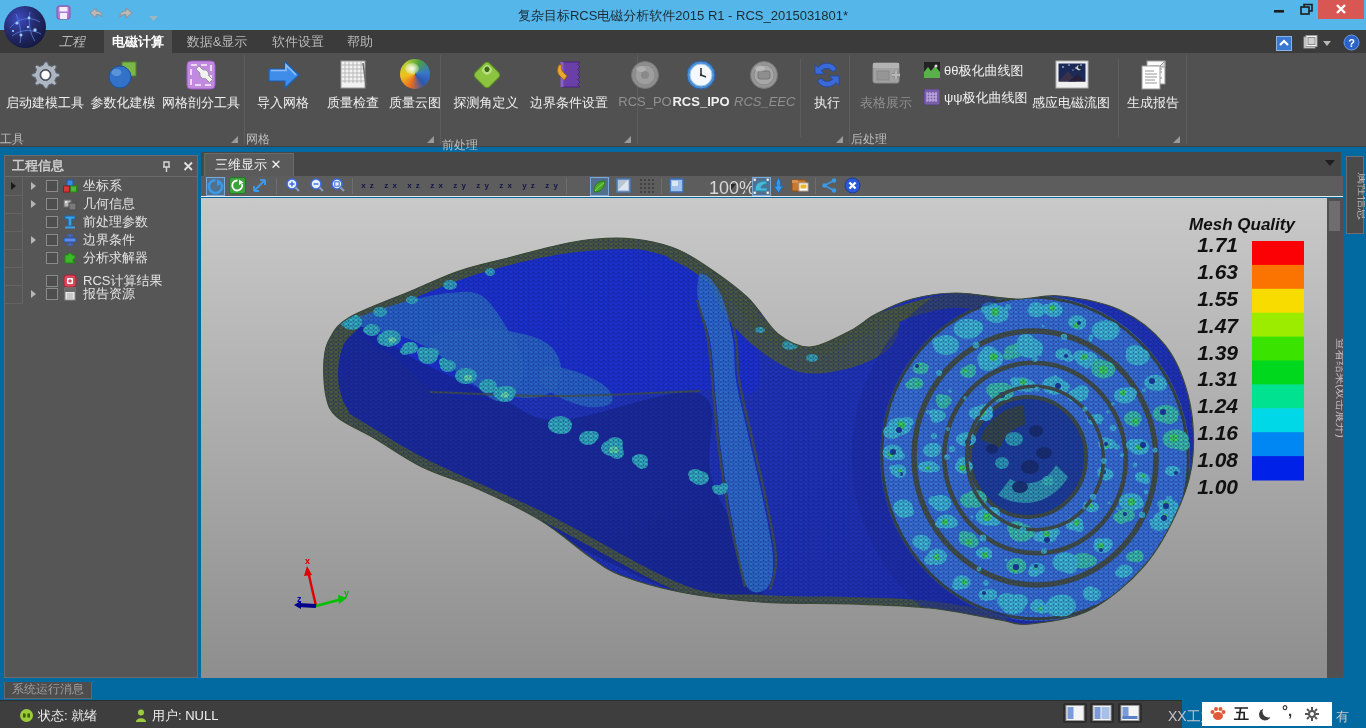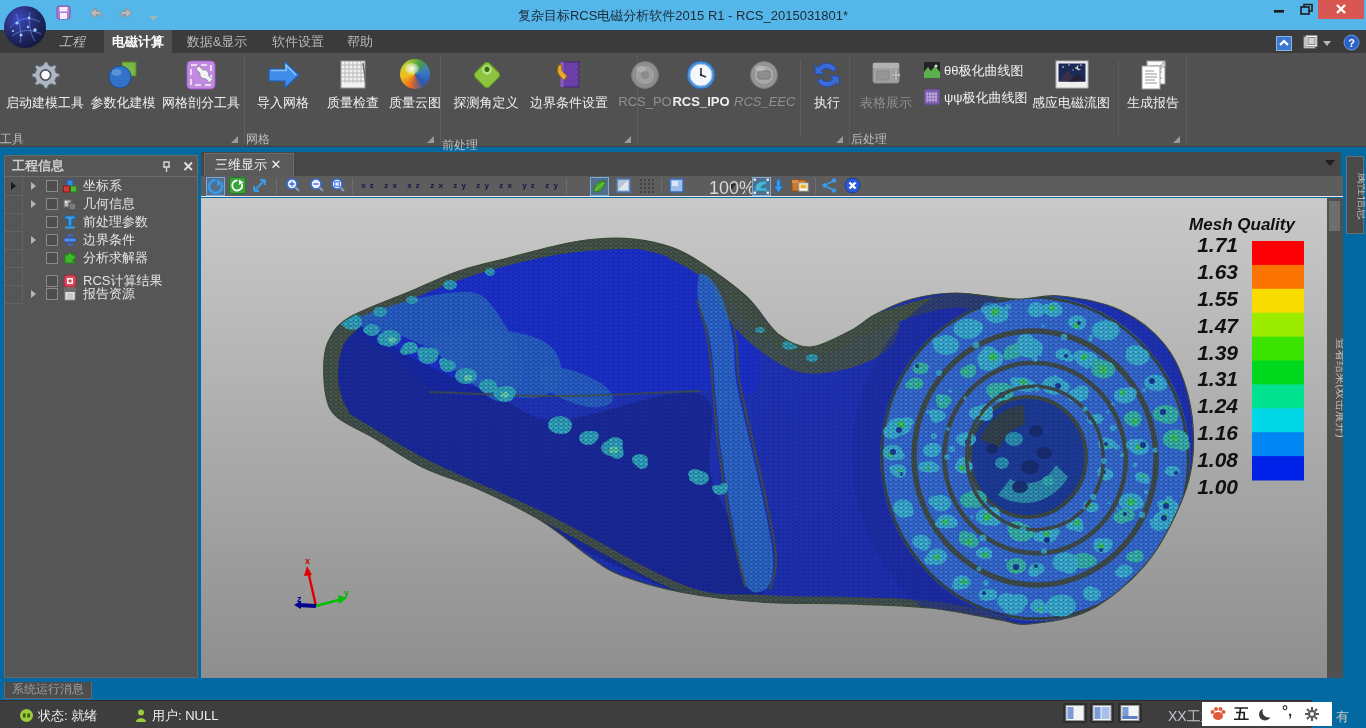--- a/index.html
+++ b/index.html
@@ -45,21 +45,21 @@
 .tsep { position:absolute; top:2px; width:1px; height:16px; background:#474747; border-right:1px solid #6e6e6e; }
 .axbtn { position:absolute; top:3px; width:20px; height:15px; font-size:8px; color:#15154a; font-weight:bold; text-align:center; line-height:14px; letter-spacing:1px; }
 
 #viewport { position:absolute; left:201px; top:198px; width:1126px; height:480px; background:linear-gradient(#c9c9c9, #8e8e8e); overflow:hidden; }
 
 #right-strip { position:absolute; left:1327px; top:198px; width:16px; height:480px; background:#505050; }
 #tab-attr { position:absolute; left:1346px; top:156px; width:18px; height:78px; background:#4a4a4a; border:1px solid #6e6e6e; }
 #tab-result { position:absolute; left:1329px; top:298px; width:14px; height:180px; }
 
 #sys-tab { position:absolute; left:4px; top:682px; width:88px; height:17px; background:#4d4d4d; border:1px solid #666; border-top:none; color:#9f9f9f; font-size:12px; line-height:15px; text-align:center; }
-#statusbar { position:absolute; left:0; top:700px; width:1312px; height:28px; background:#3e3e3e; border-top:1px solid #2e2e2e; color:#efefef; font-size:13px; }
+#statusbar { position:absolute; left:0; top:700px; width:1182px; height:28px; background:#3e3e3e; border-top:1px solid #2e2e2e; color:#efefef; font-size:13px; }
 #ime { position:absolute; left:1202px; top:702px; width:130px; height:24px; background:#ffffff; }
 </style>
 </head>
 <body>
 <div id="app">
 
   <div id="titlebar">
     <div id="title-text">复杂目标RCS电磁分析软件2015 R1 - RCS_2015031801*</div>
     <div class="qat" style="left:55px;"><svg width="18" height="18">
           <rect x="2" y="2" width="13" height="13" rx="2" fill="#b07ad0" stroke="#8a50a8"></rect>

